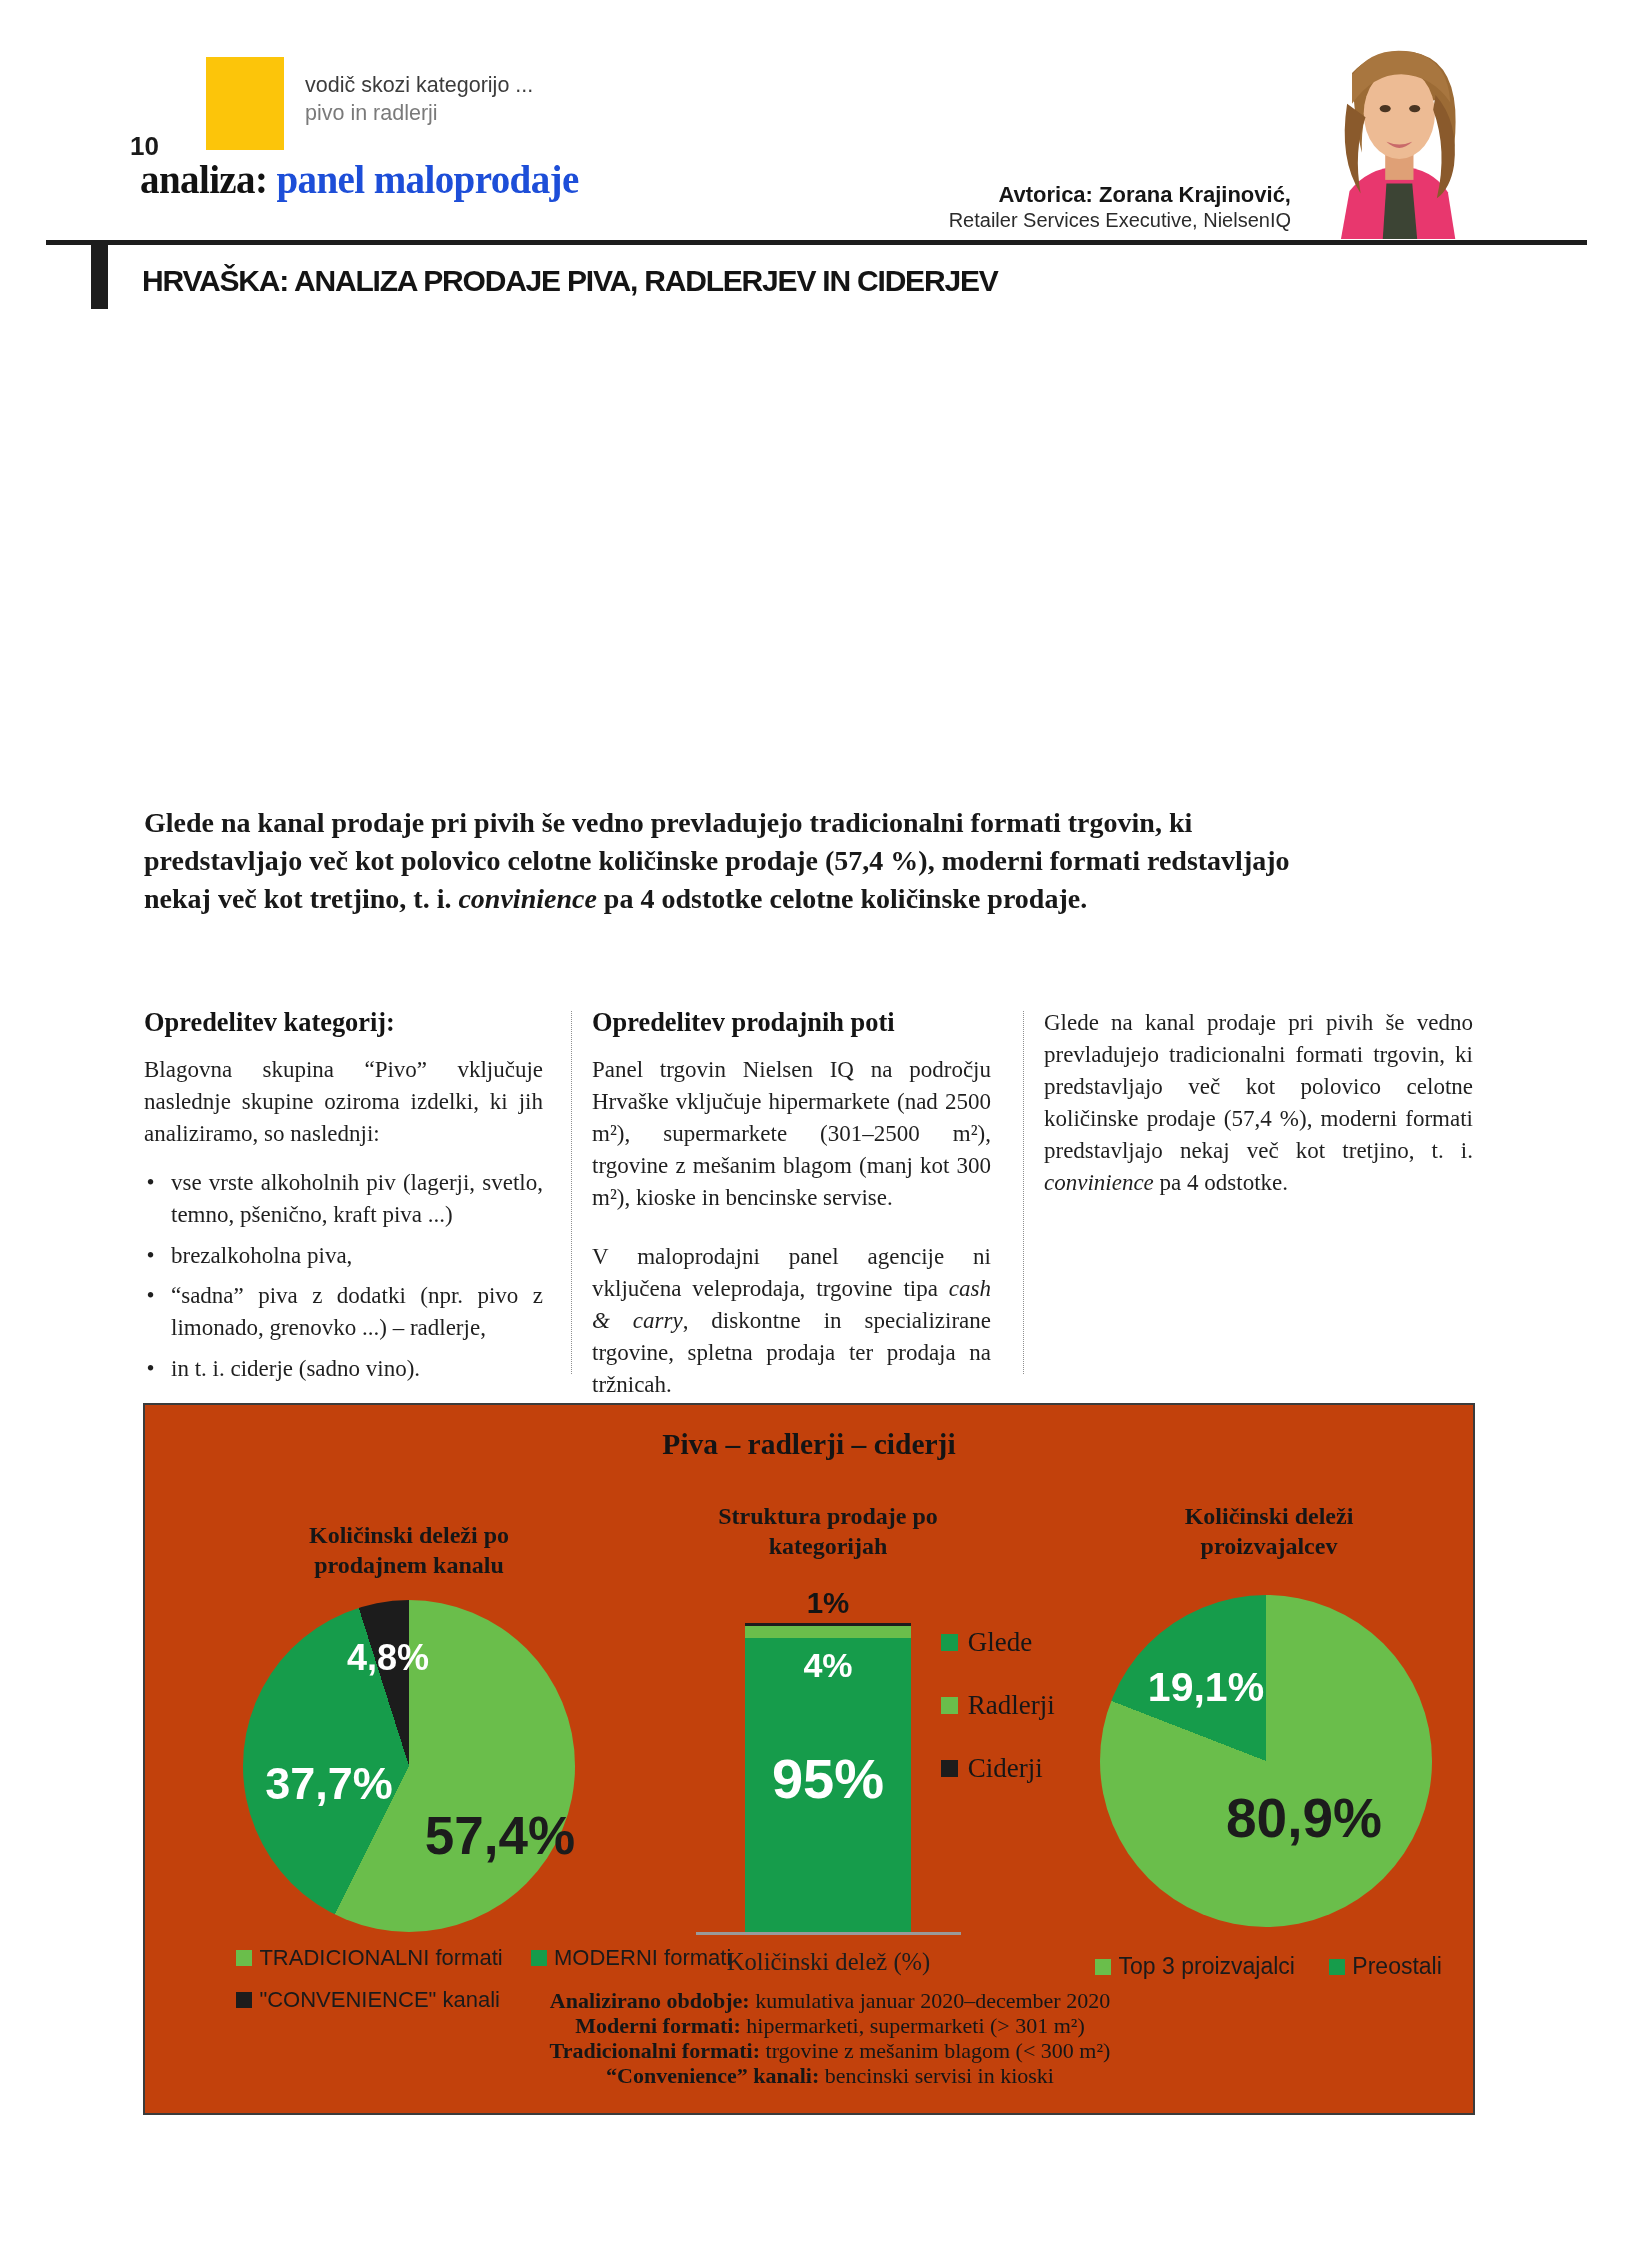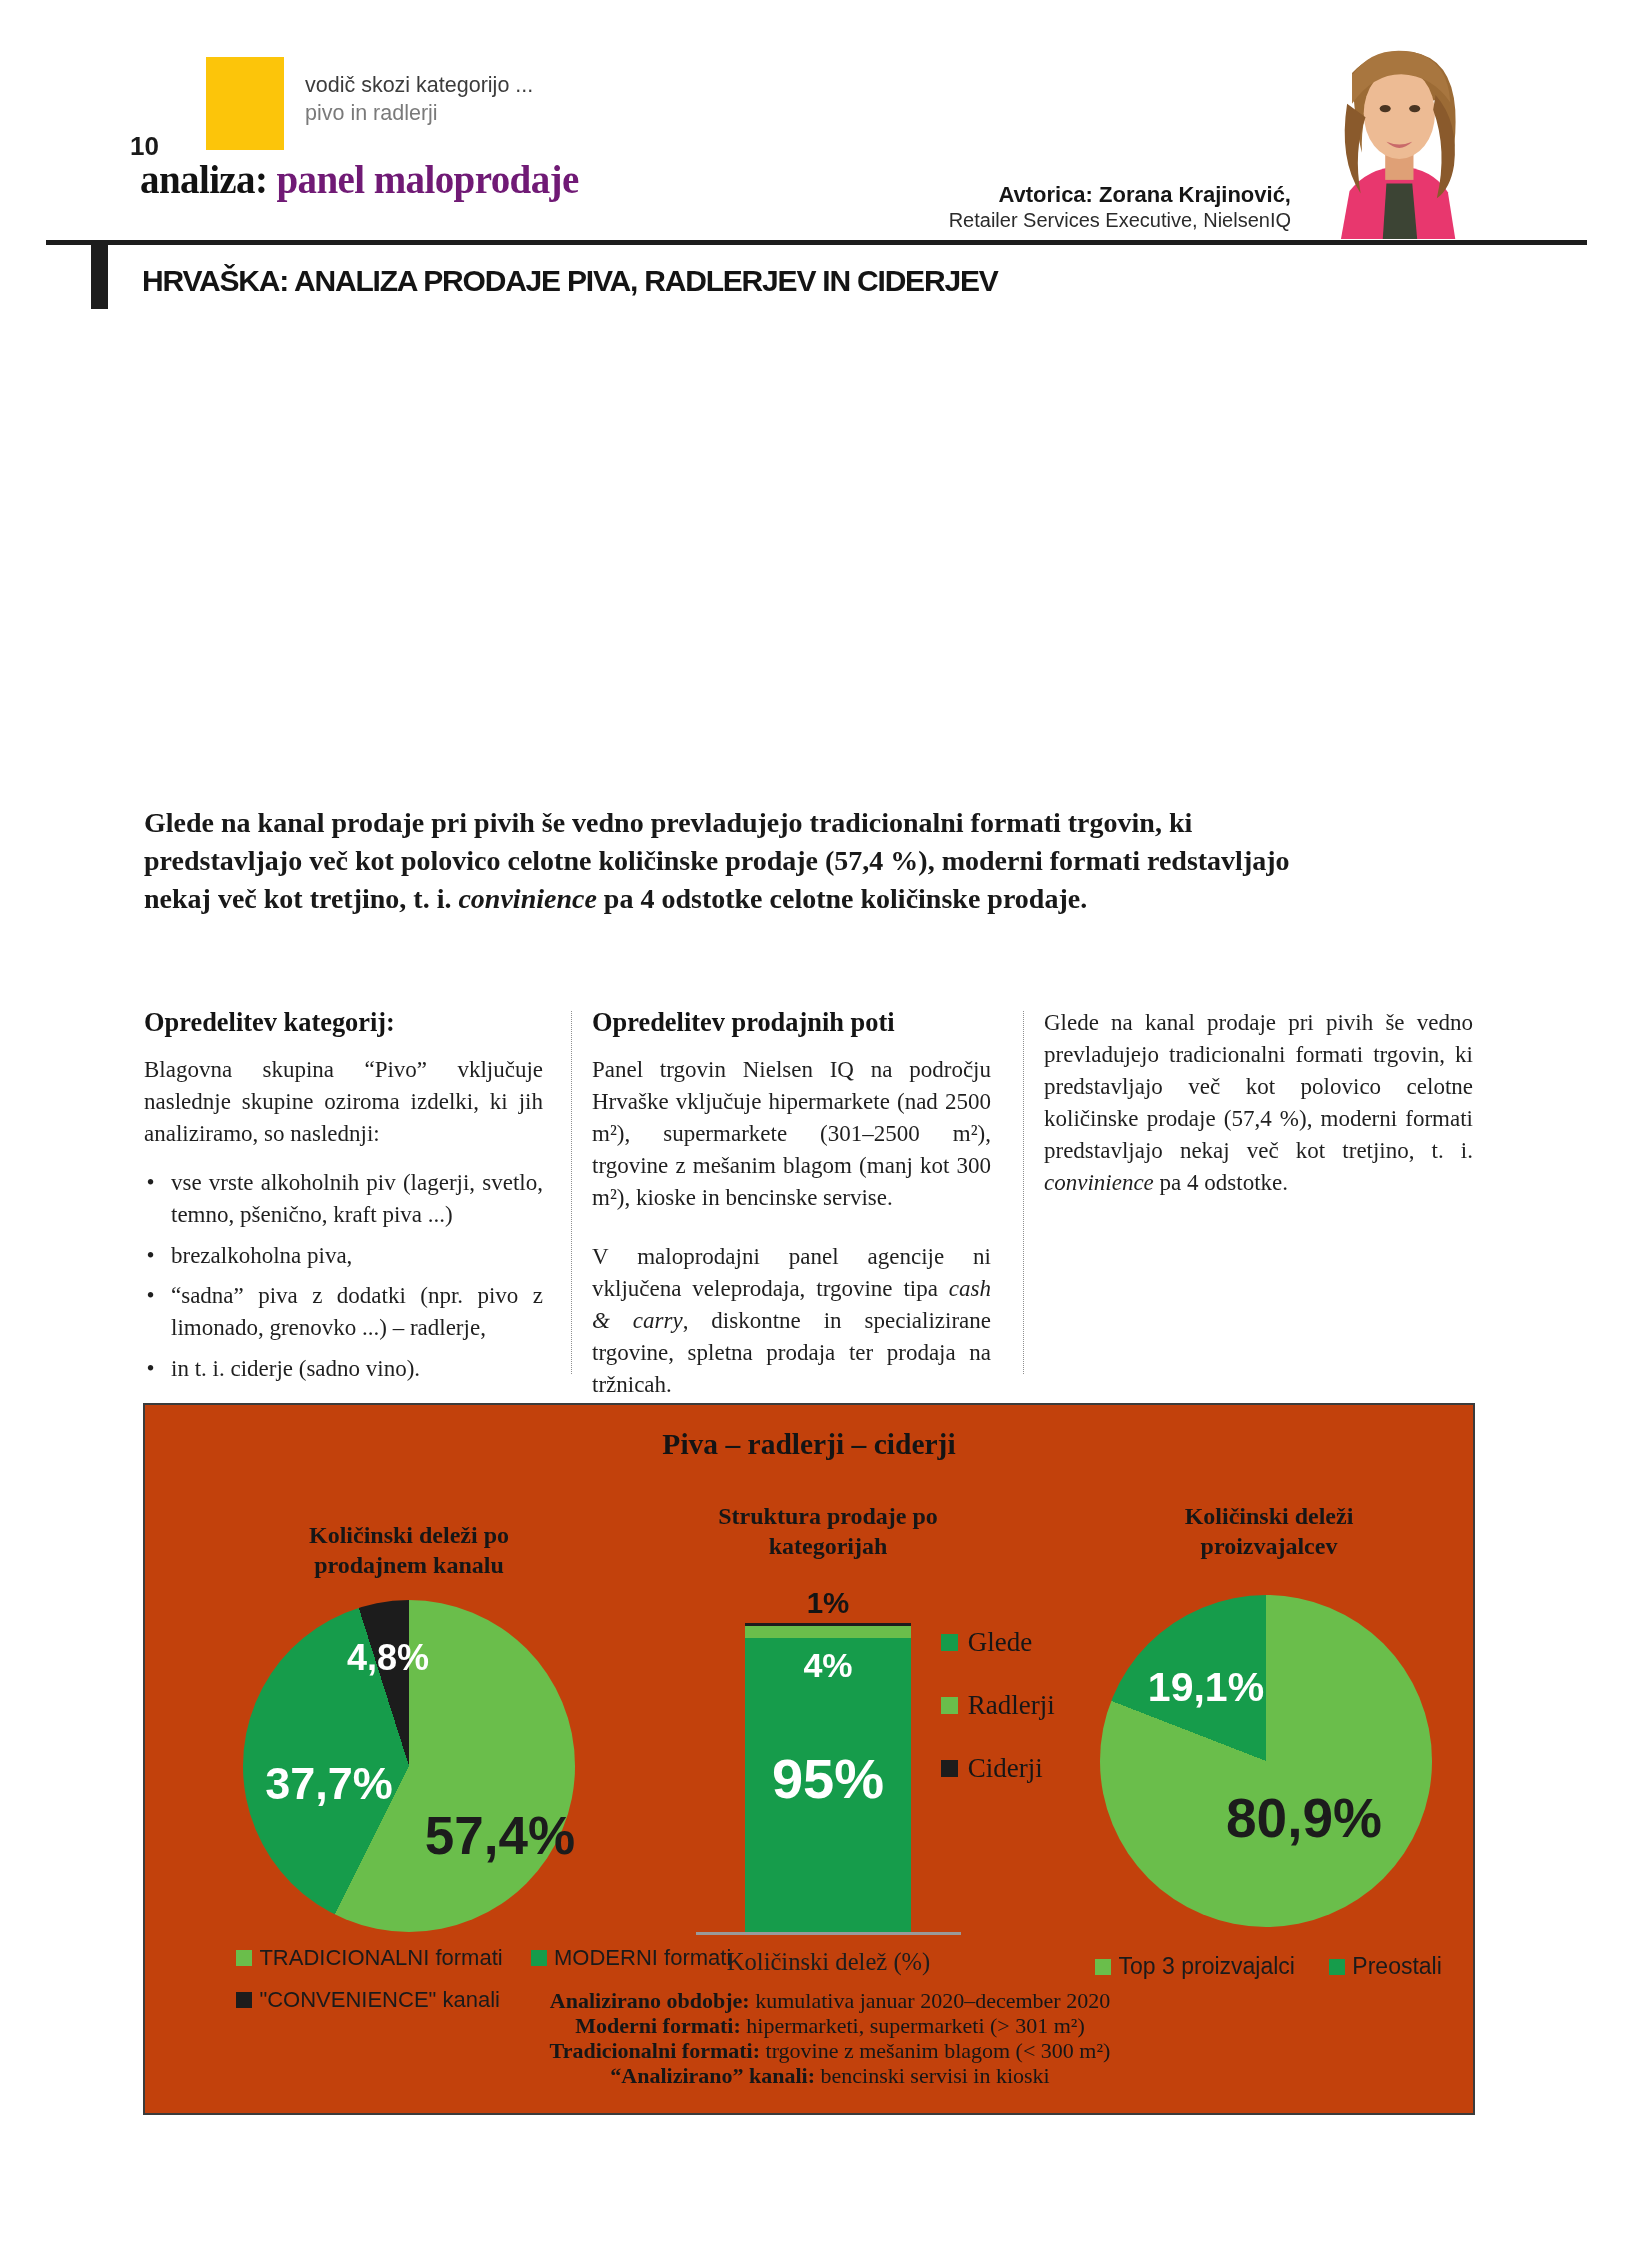--- a/index.html
+++ b/index.html
@@ -6,21 +6,21 @@
   .page{position:relative;width:1630px;height:2261px;background:#ffffff;overflow:hidden;
         font-family:"Liberation Serif",serif;color:#1d1d1d;}
 
   
   .page-number{position:absolute;left:130px;top:103px;font:bold 26px "Liberation Sans",sans-serif;color:#1a1a1a;margin-top:28px;}
   .kicker-box{position:absolute;left:206px;top:57px;width:78px;height:93px;}
   .kicker-text{position:absolute;left:305px;top:71px;font:21.5px/28px "Liberation Sans",sans-serif;color:#3c3c3c;}
   .kicker-text .l2{color:#7a7a7a;}
   .section-line{position:absolute;left:140px;top:157px;font:bold 39px "Liberation Serif",serif;letter-spacing:-0.6px;white-space:nowrap;}
   .section-line .sec-black{color:#121212;}
-  .section-line .sec-gray{color:#701a75;}
+  .section-line .sec-gray{color:#1d4ed8;}
   .author-credit{position:absolute;right:339px;top:181px;text-align:right;font-family:"Liberation Sans",sans-serif;}
   .author-credit .a1{font-weight:bold;font-size:22px;line-height:27px;color:#161616;}
   .author-credit .a2{font-size:20px;line-height:24.6px;color:#2b2b2b;}
   .author-photo{position:absolute;left:1309px;top:36px;width:177px;height:203px;}
 
   .top-rule{position:absolute;left:46px;top:240px;width:1541px;height:4.9px;background:#1d1d1d;}
   .rubric-bar{position:absolute;left:91px;top:245px;width:16.6px;height:64px;background:#1d1d1d;}
   .rubric{position:absolute;left:142px;top:264px;font:bold 30px "Liberation Sans",sans-serif;letter-spacing:-1.2px;color:#141414;white-space:nowrap;}
 
   .brand{position:absolute;left:1205px;top:253px;display:flex;align-items:center;gap:8.6px;}
@@ -231,18 +231,18 @@
       <div class="leg-item">
         <span class="swatch" style="background: rgb(22, 156, 75);"></span>
         <span>Preostali</span>
       </div>
     </div>
 
     <div class="footnotes">
       <p class="fn-line"><span class="fn-label">Analizirano obdobje:</span><span> kumulativa januar 2020–december 2020</span></p>
       <p class="fn-line"><span class="fn-label">Moderni formati:</span><span> hipermarketi, supermarketi (&gt; 301 m²)</span></p>
       <p class="fn-line"><span class="fn-label">Tradicionalni formati:</span><span> trgovine z mešanim blagom (&lt; 300 m²)</span></p>
-      <p class="fn-line"><span class="fn-label">“Analizirano” kanali:</span><span> bencinski servisi in kioski</span></p>
+      <p class="fn-line"><span class="fn-label">“Convenience” kanali:</span><span> bencinski servisi in kioski</span></p>
     </div>
   </div>
 
 </div>
 
 
 </body></html>

